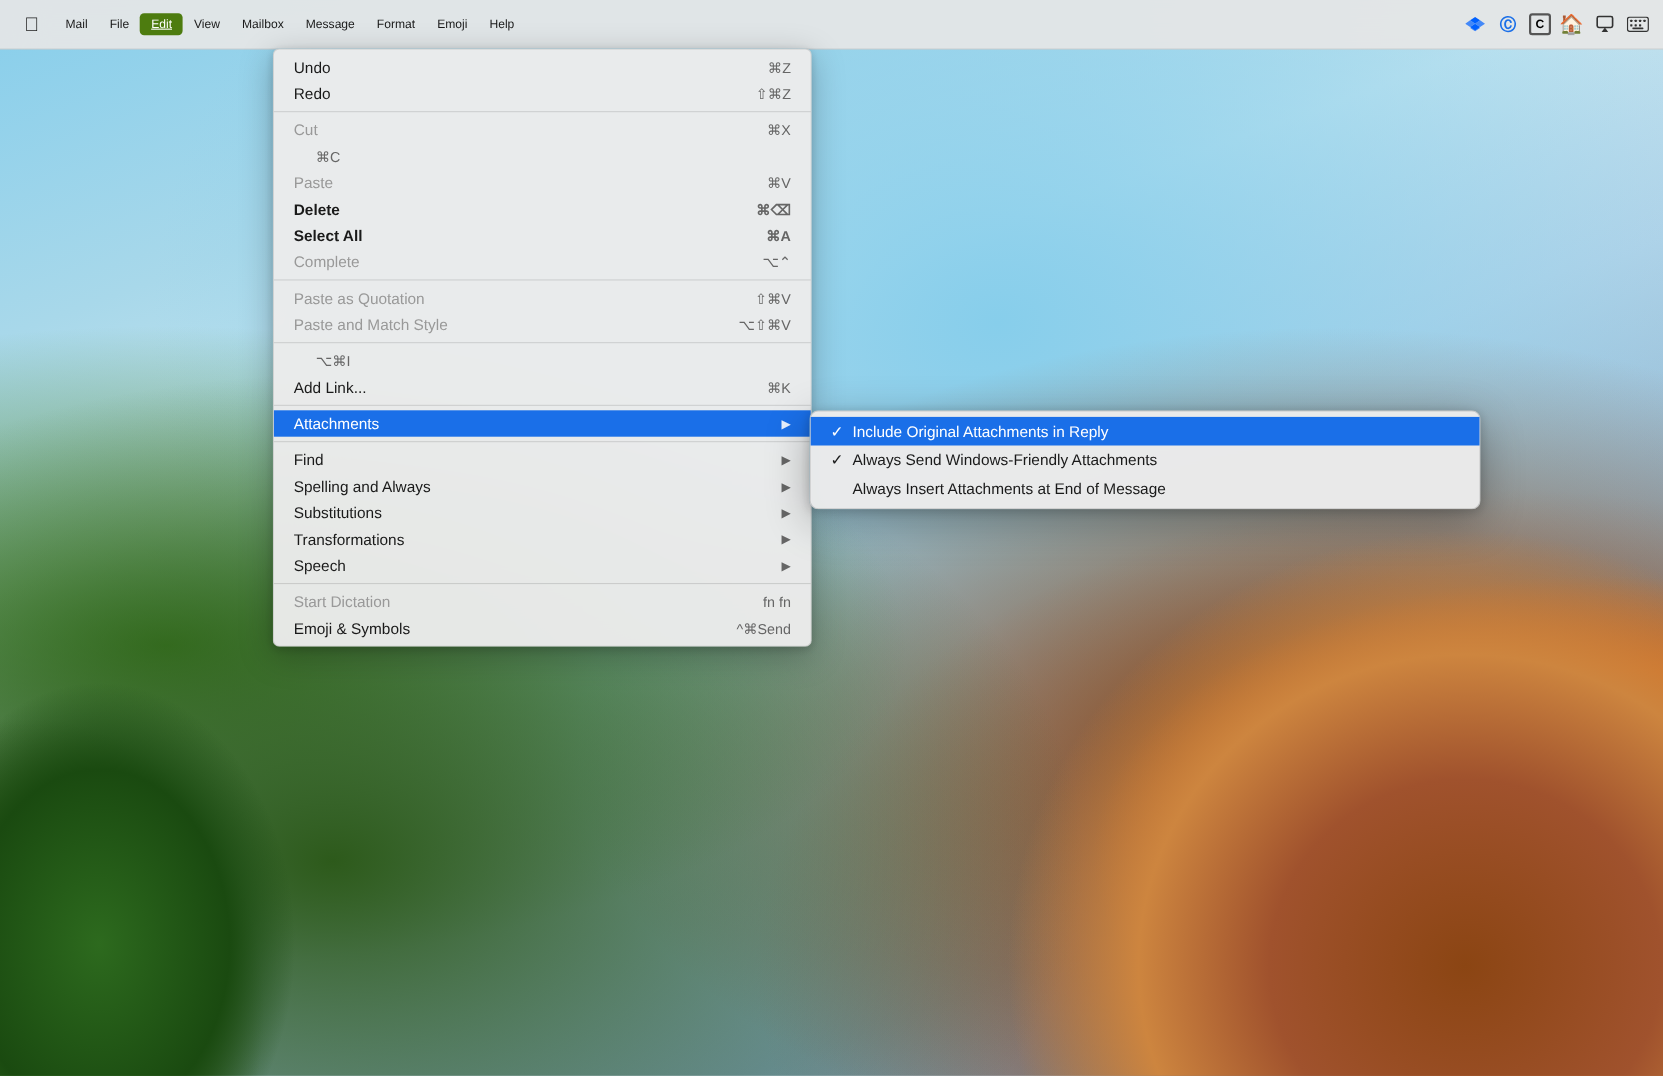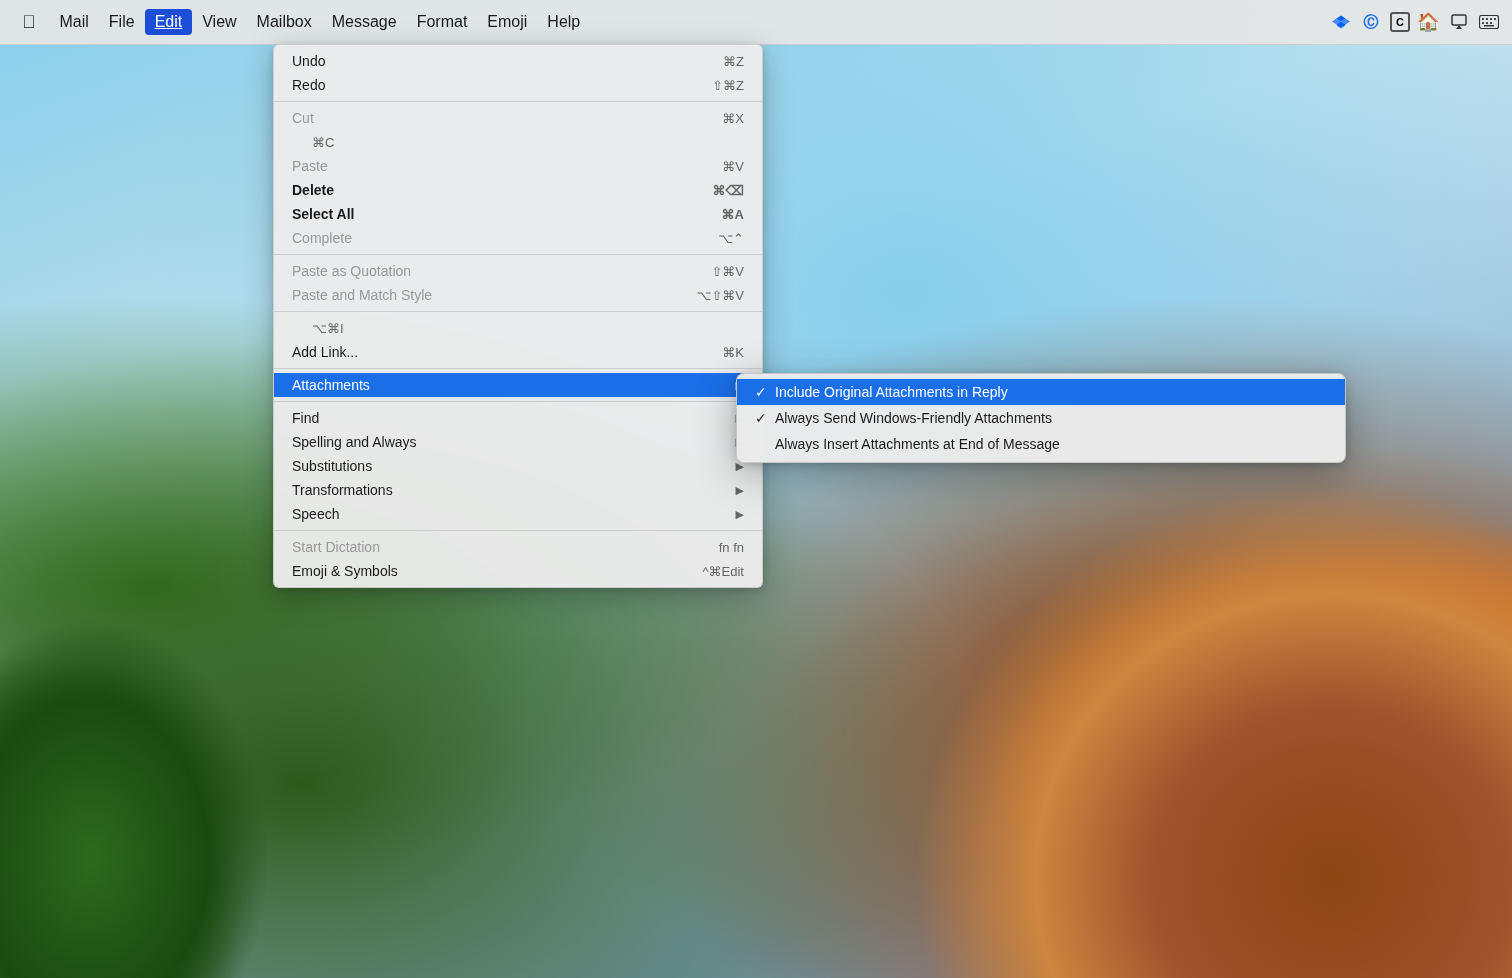--- a/index.html
+++ b/index.html
@@ -64,29 +64,29 @@
       backdrop-filter: blur(20px);
       display: flex;
       align-items: center;
       padding: 0 12px;
       z-index: 100;
       border-bottom: 1px solid rgba(0,0,0,0.1);
     }
 
     .menubar-item {
       padding: 4px 10px;
-      font-size: 16px;
+      font-size: 11px;
       cursor: pointer;
       border-radius: 4px;
       color: #1a1a1a;
       white-space: nowrap;
     }
 
     .menubar-item.active {
-      background: #1d4ed8;
+      background: #4d7c0f;
       color: white;
       text-decoration: underline;
     }
 
     .menubar-item.apple {
       font-size: 18px;
       margin-right: 4px;
     }
 
     .menubar-right {
@@ -112,21 +112,20 @@
       top: 44px;
       left: 248px;
       width: 490px;
       background: rgba(235, 235, 235, 0.97);
       backdrop-filter: blur(30px);
       border-radius: 6px;
       box-shadow: 0 8px 30px rgba(0,0,0,0.25), 0 2px 8px rgba(0,0,0,0.15);
       z-index: 200;
       padding: 4px 0;
       border: 1px solid rgba(0,0,0,0.12);
-      margin-left: 25px;
     }
 
     .menu-item {
       display: flex;
       align-items: center;
       justify-content: space-between;
       padding: 4px 18px;
       font-size: 14px;
       color: #1a1a1a;
       cursor: pointer;
@@ -354,21 +353,21 @@
   </div>
 
   <div class="menu-separator"></div>
 
   <div class="menu-item disabled">
     <span class="menu-item-label">Start Dictation</span>
     <span class="menu-item-shortcut">fn fn</span>
   </div>
   <div class="menu-item">
     <span class="menu-item-label">Emoji &amp; Symbols</span>
-    <span class="menu-item-shortcut" style="color:#666;">^⌘Edit</span>
+    <span class="menu-item-shortcut" style="color:#666;">^⌘Send</span>
   </div>
 
 </div>
 
 <div class="submenu-wrapper" style="top: 373px; left: 248px;">
   <div class="submenu-popup">
 
     <div class="submenu-item highlighted">
       <span class="submenu-checkmark">✓</span>
       <span class="submenu-label">Include Original Attachments in Reply</span>

